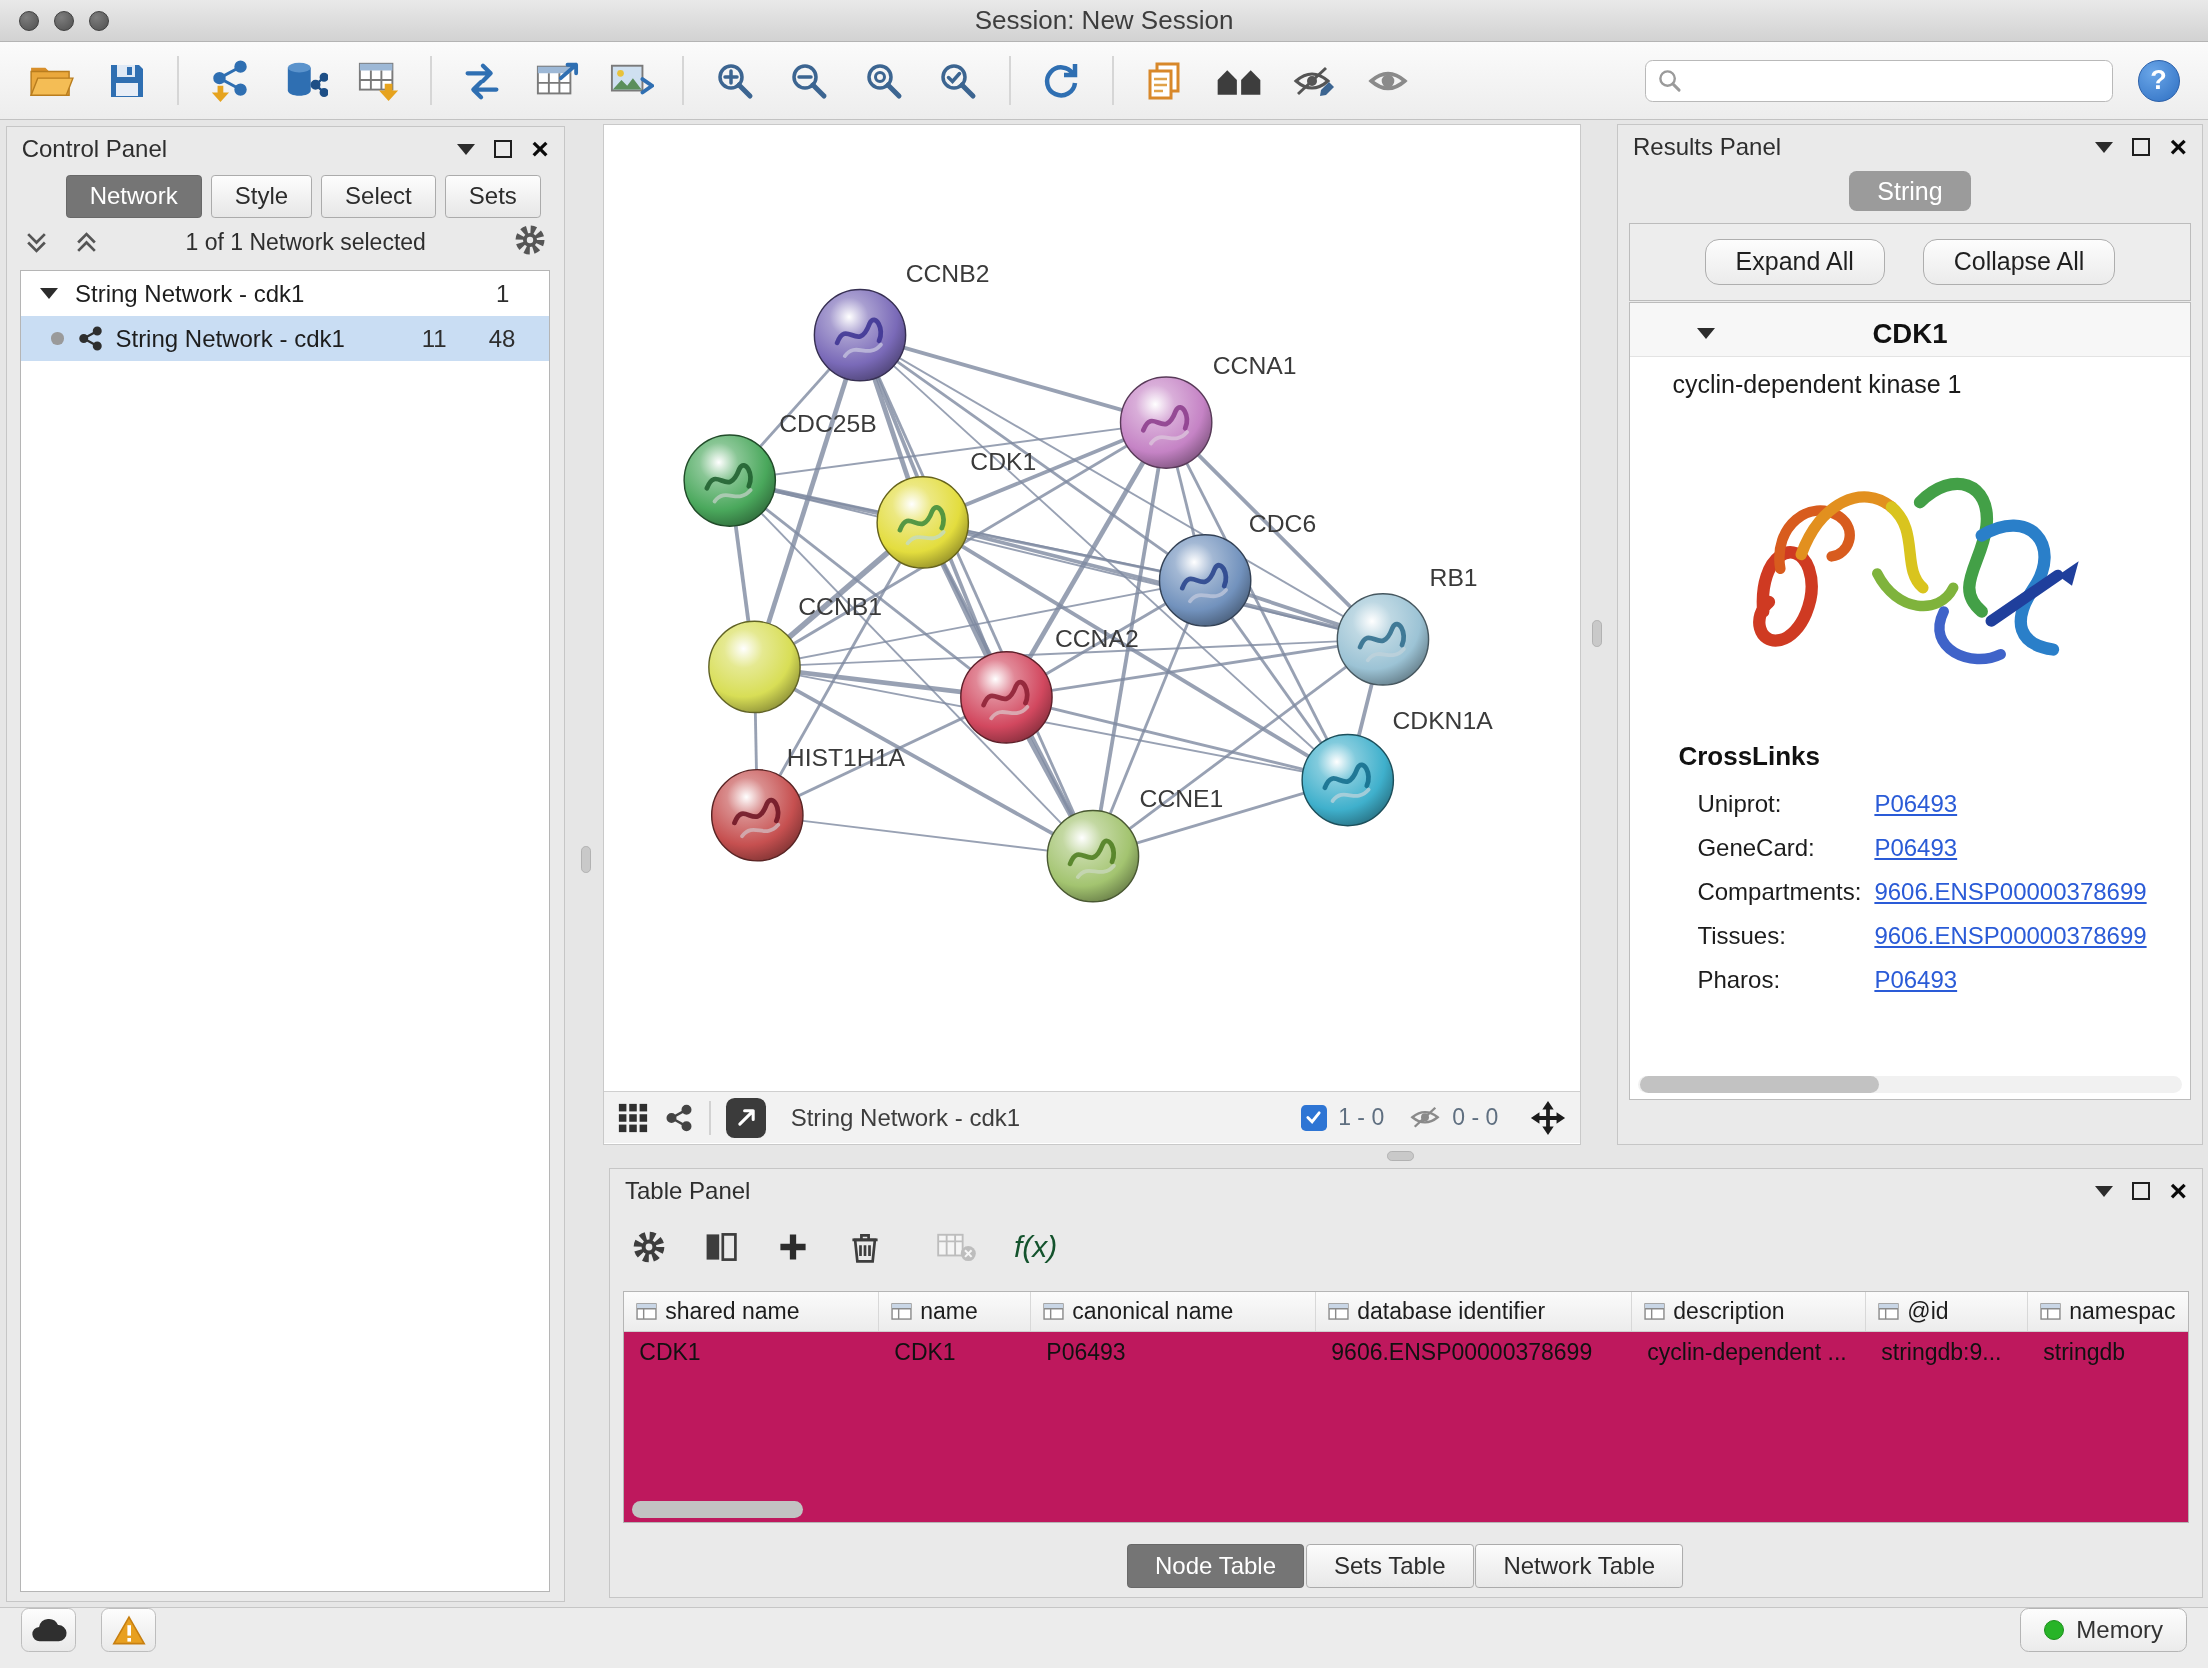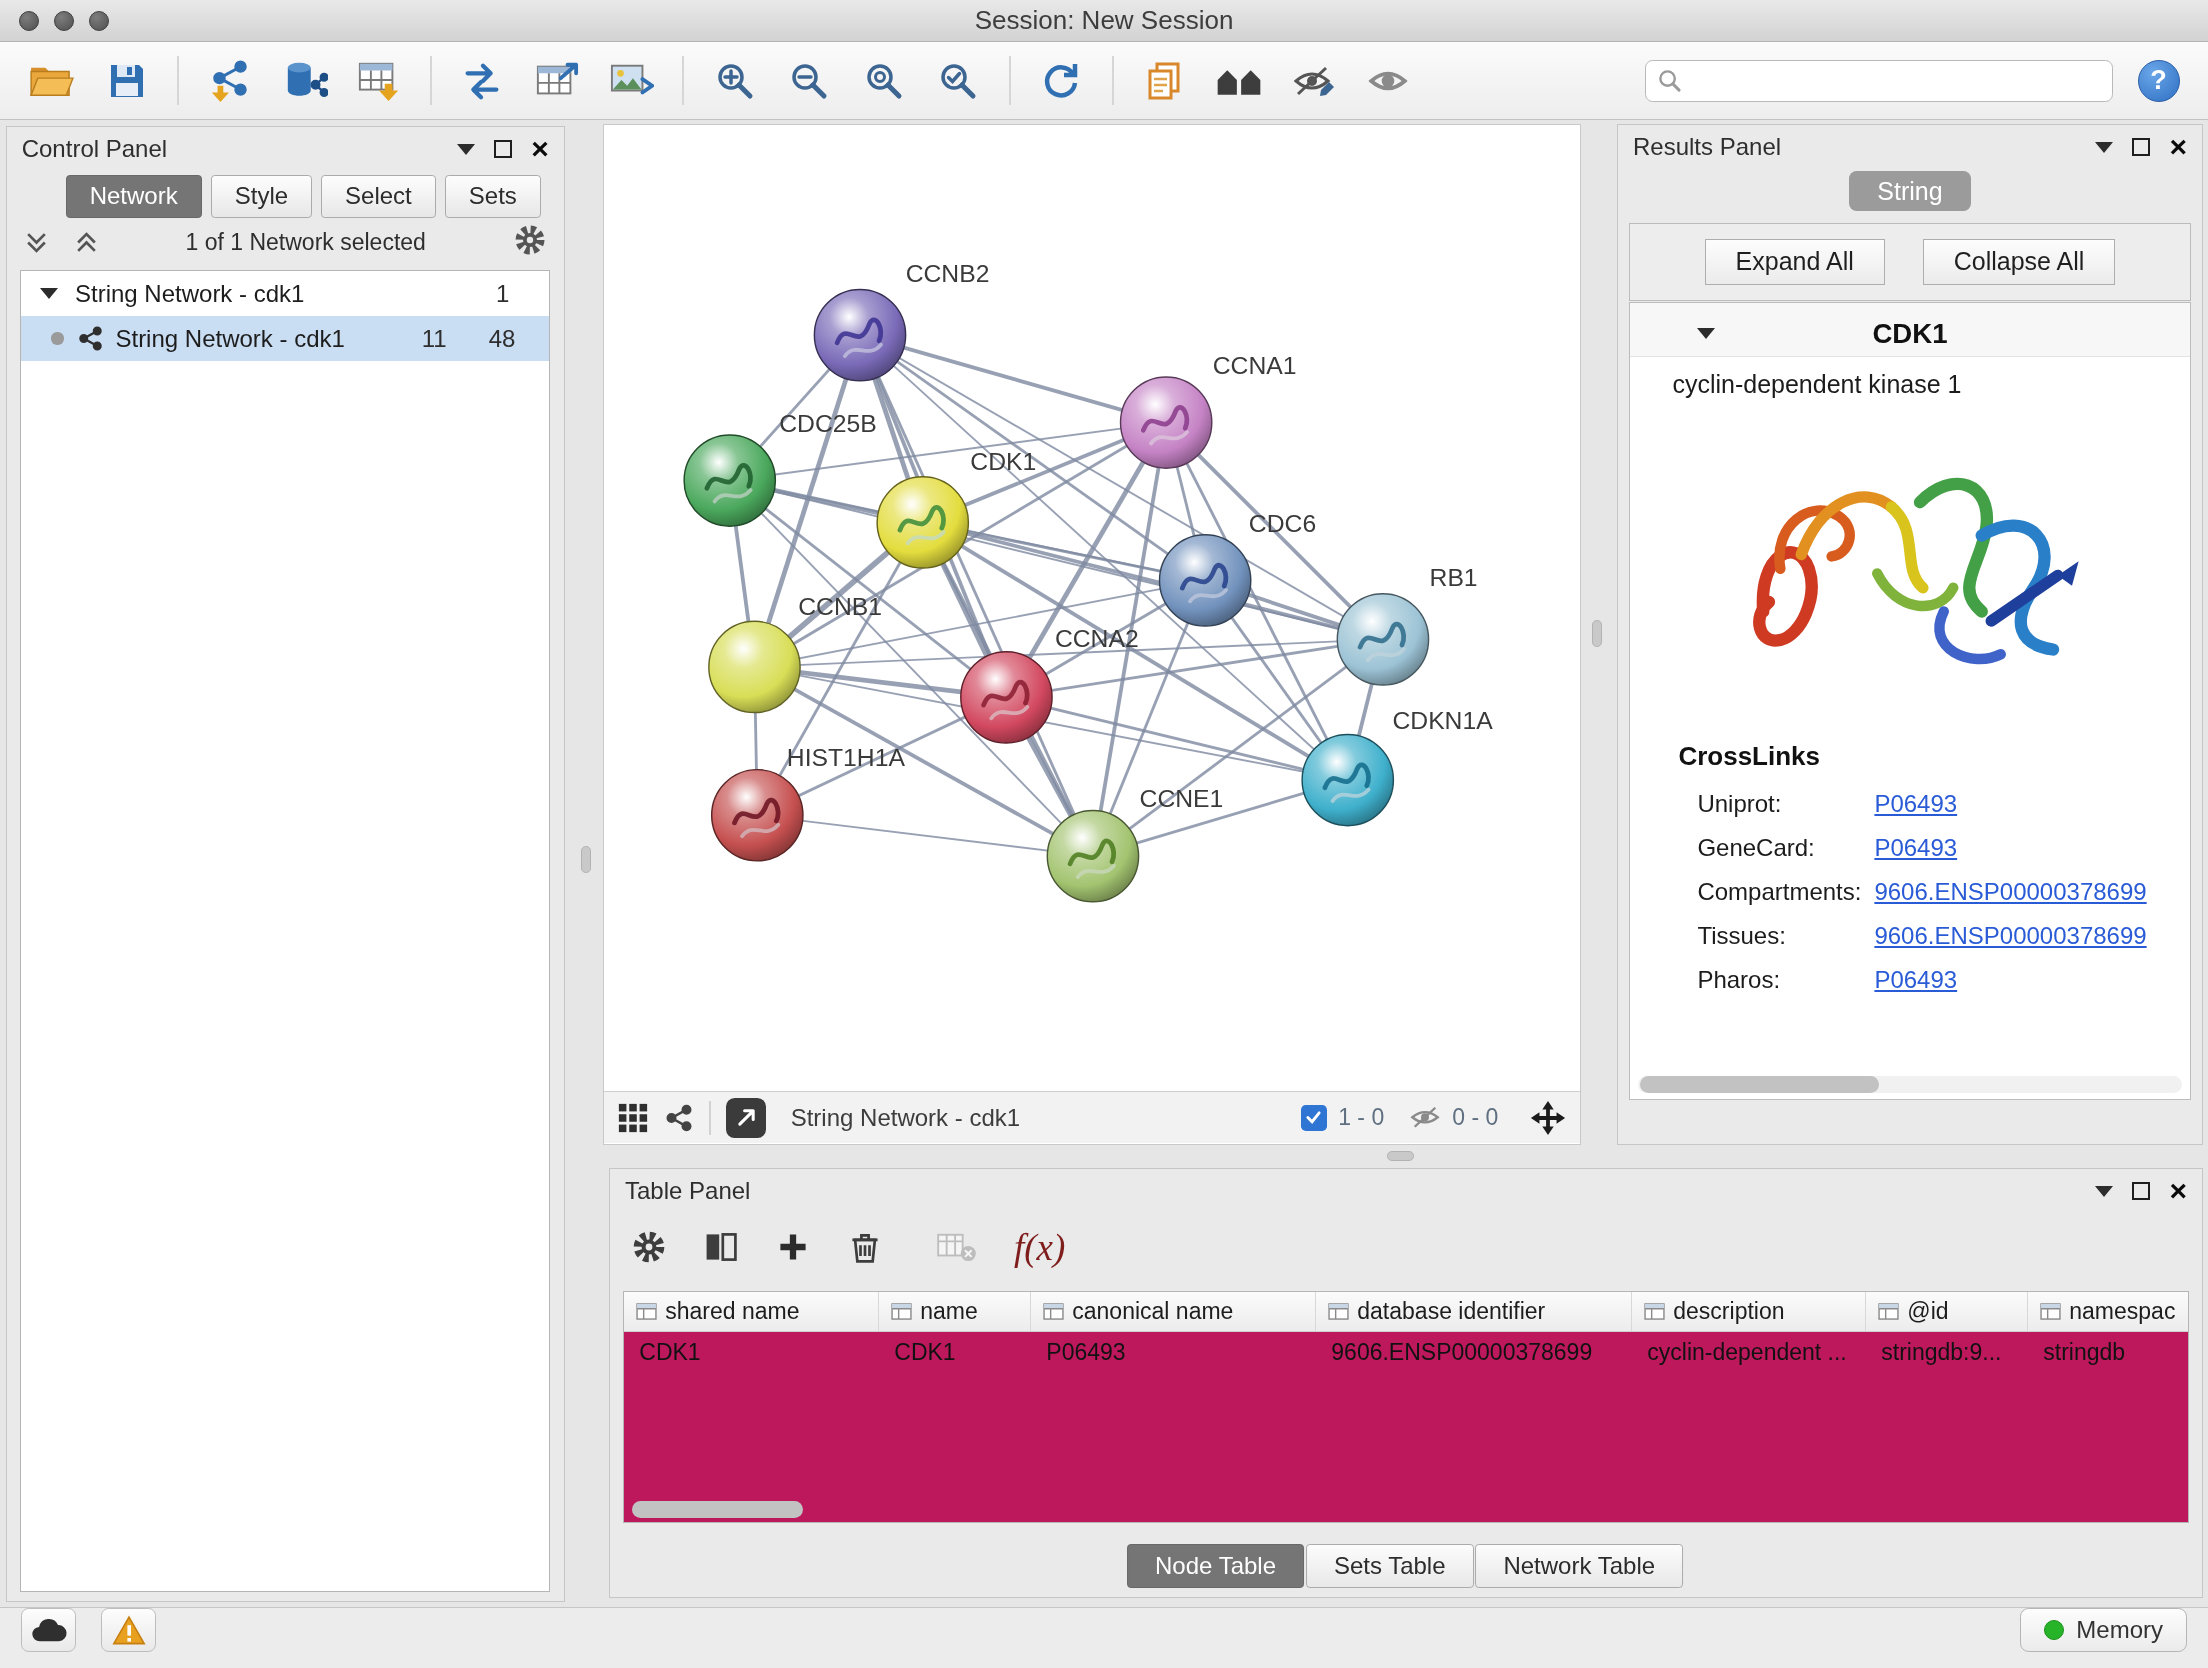--- a/index.html
+++ b/index.html
@@ -105,21 +105,21 @@
   .string-pill {
     margin:1.9px auto 11.4px; width:fit-content; padding:5.7px 28.5px;
     background:#9b9b9b; color:#fff; font-size:25px; border-radius:7.6px;
   }
   .rp-buttons {
     margin:0 11.4px; border:1px solid #bcbcbc; background:#ededed;
     padding:15px 0; display:flex; justify-content:center; gap:38px;
   }
   .rp-btn {
     padding:7.6px 30px; background:linear-gradient(#fdfdfd,#ebebeb);
-    border:1px solid #aeaeae; border-radius:0; font-size:25px; color:#1f1f1f;
+    border:1px solid #aeaeae; border-radius:14px; font-size:25px; color:#1f1f1f;
   }
   .rp-content {
     position:absolute; left:11.4px; right:11.4px; top:177px; bottom:44px;
     background:#fff; border:1px solid #bcbcbc; overflow:hidden;
   }
   .gene-row { position:relative; padding:15px 0 5.7px; background:#f7f7f7; border-bottom:1px solid #e3e3e3;}
   .gene-caret { position:absolute; left:67px; top:25px; }
   .gene-name { text-align:center; font-weight:700; font-size:27.6px; color:#111; }
   .gene-desc { padding:13.3px 0 0 42px; font-size:25px; color:#1c1c1c; }
   .protein-wrap { display:flex; justify-content:center; margin-top:13.3px; }
@@ -161,21 +161,21 @@
   .sb-btn { width:55px; height:44px; border:1px solid #bdbdbd; border-radius:7.6px;
     background:linear-gradient(#fdfdfd,#e9e9e9); display:flex; align-items:center; justify-content:center; }
   .memory-btn { margin-left:auto; height:44px; border:1px solid #b5b5b5; border-radius:8.6px;
     background:linear-gradient(#fdfdfd,#ebebeb); display:flex; align-items:center; gap:12.4px; padding:0 23px; }
   .mem-dot { width:20px; height:20px; border-radius:50%; background:#28b428; border:1px solid #1d8f1d; }
 
   .splitter-v { position:absolute; width:9.5px; height:27px; background:#c9c9c9; border-radius:4.8px; border:1px solid #b2b2b2; }
   .splitter-h { position:absolute; width:27px; height:9.5px; background:#c9c9c9; border-radius:4.8px; border:1px solid #b2b2b2; }
 
   .chevrons svg { display:block; }
-  .fx { font-family:Liberation Serif, serif; font-style:italic; font-size:37px; color:#7f1d1d; }
+  .fx { font-family:Liberation Sans, sans-serif; font-style:italic; font-size:30px; color:#14532d; }
 </style>
 </head>
 <body>
 
 <div class="titlebar">
   <div class="traffic">
     <span class="light"></span>
     <span class="light"></span>
     <span class="light"></span>
   </div>

